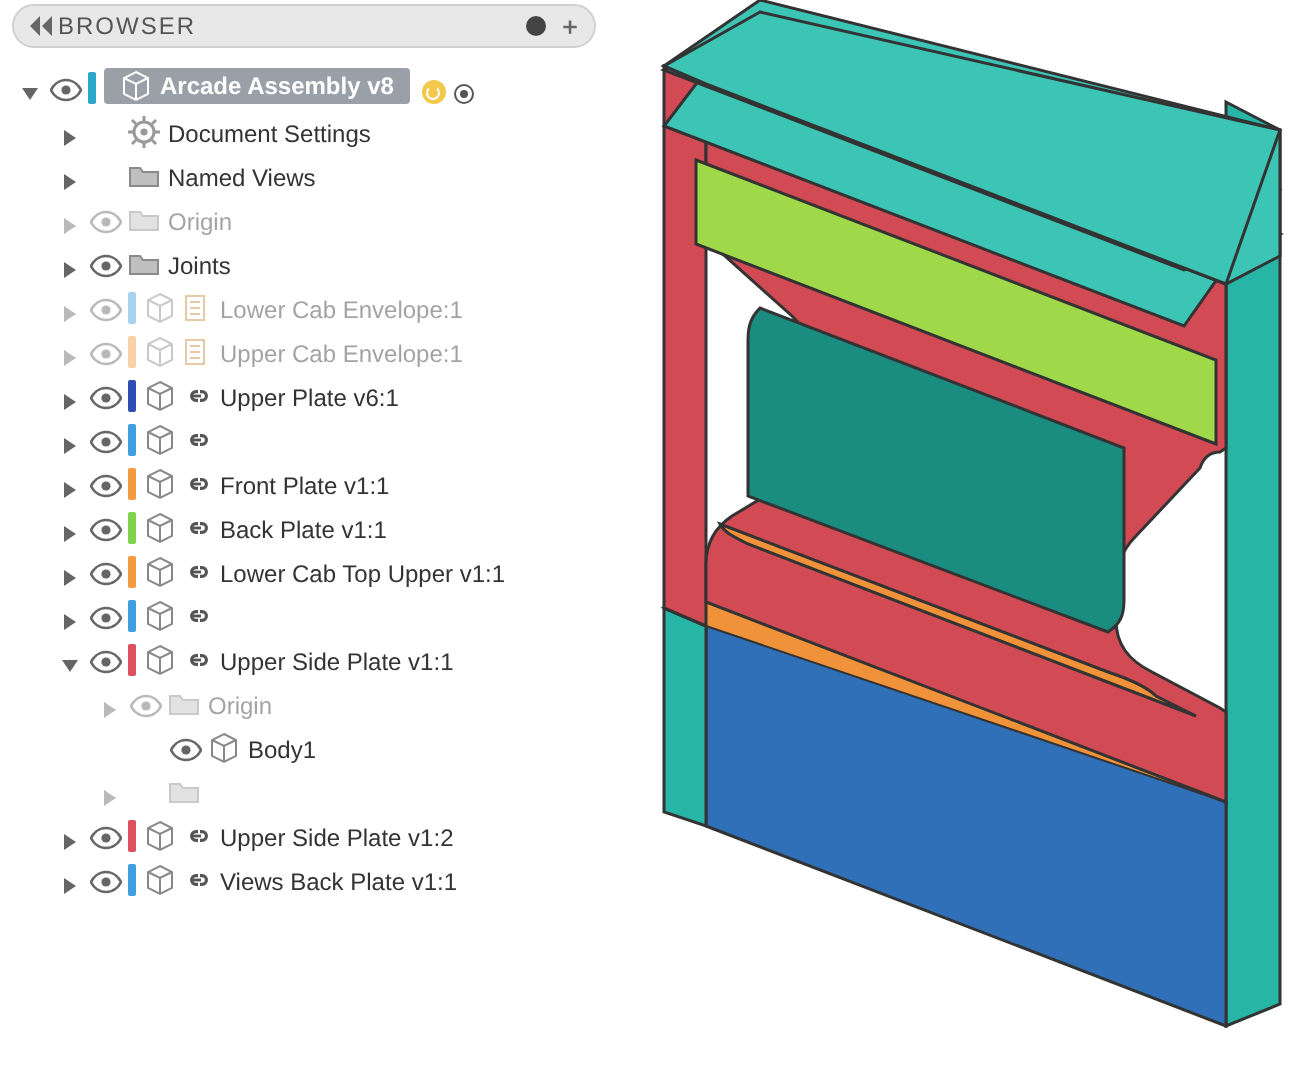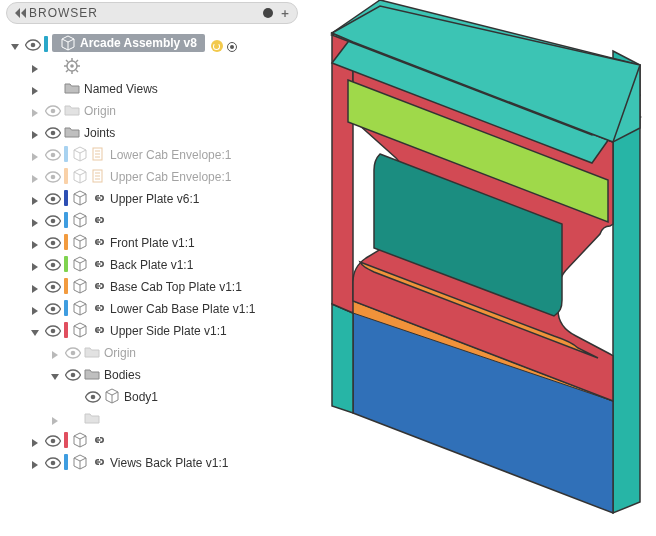--- a/index.html
+++ b/index.html
@@ -96,20 +96,21 @@
               <line x1="8" y1="13" x2="8" y2="16"></line>
               <line x1="0" y1="8" x2="3" y2="8"></line>
               <line x1="13" y1="8" x2="16" y2="8"></line>
               <line x1="2" y1="2" x2="4" y2="4"></line>
               <line x1="12" y1="12" x2="14" y2="14"></line>
               <line x1="12" y1="4" x2="14" y2="2"></line>
               <line x1="2" y1="14" x2="4" y2="12"></line>
             </g>
           </svg>
         </span>
+        <span class="lbl">Document Settings</span>
       </div>
       <div class="row">
         <span class="sp" style="width:26px"></span>
         <span class="arr">
           <svg width="10" height="10">
             <polygon points="2,1 8,5 2,9" fill="#666"></polygon>
           </svg>
         </span>
         <span class="sp" style="width:4px"></span>
         <span class="eye"></span>
@@ -383,21 +384,21 @@
             <path d="M2 4 L8 7 L14 4 M8 7 L8 15" fill="none" stroke="#888"></path>
           </svg>
         </span>
         <span class="sp" style="width:2px"></span>
         <span class="icn">
           <svg width="16" height="16" viewBox="0 0 16 16">
             <path d="M5 8a3 3 0 0 1 3-3h1v1.6H8A1.4 1.4 0 0 0 6.6 8 1.4 1.4 0 0 0 8 9.4h1V11H8a3 3 0 0 1-3-3zm6-3a3 3 0 0 1 0 6h-1V9.4h1A1.4 1.4 0 0 0 12.4 8 1.4 1.4 0 0 0 11 6.6h-1V5z" fill="#555"></path>
             <rect x="6.5" y="7.3" width="4" height="1.4" fill="#555"></rect>
           </svg>
         </span>
-        <span class="lbl">Base Cab Top Plate v1:1</span>
+        <span class="lbl">Lower Cab Top Upper v1:1</span>
       </div>
       <div class="row">
         <span class="sp" style="width:26px"></span>
         <span class="arr">
           <svg width="10" height="10">
             <polygon points="2,1 8,5 2,9" fill="#666"></polygon>
           </svg>
         </span>
         <span class="sp" style="width:4px"></span>
         <span class="eye ">
@@ -415,21 +416,20 @@
             <path d="M2 4 L8 7 L14 4 M8 7 L8 15" fill="none" stroke="#888"></path>
           </svg>
         </span>
         <span class="sp" style="width:2px"></span>
         <span class="icn">
           <svg width="16" height="16" viewBox="0 0 16 16">
             <path d="M5 8a3 3 0 0 1 3-3h1v1.6H8A1.4 1.4 0 0 0 6.6 8 1.4 1.4 0 0 0 8 9.4h1V11H8a3 3 0 0 1-3-3zm6-3a3 3 0 0 1 0 6h-1V9.4h1A1.4 1.4 0 0 0 12.4 8 1.4 1.4 0 0 0 11 6.6h-1V5z" fill="#555"></path>
             <rect x="6.5" y="7.3" width="4" height="1.4" fill="#555"></rect>
           </svg>
         </span>
-        <span class="lbl">Lower Cab Base Plate v1:1</span>
       </div>
       <div class="row">
         <span class="sp" style="width:26px"></span>
         <span class="arr">
           <svg width="10" height="10">
             <polygon points="1,2 9,2 5,8" fill="#666"></polygon>
           </svg>
         </span>
         <span class="sp" style="width:4px"></span>
         <span class="eye ">
@@ -472,42 +472,20 @@
         </span>
         <span class="sp" style="width:2px"></span>
         <span class="icn">
           <svg width="16" height="16" viewBox="0 0 16 16">
             <path d="M1 4h5l1.5 2H15v7H1z" fill="#bfbfbf" stroke="#8a8a8a"></path>
           </svg>
         </span>
         <span class="lbl">Origin</span>
       </div>
       <div class="row">
-        <span class="sp" style="width:46px"></span>
-        <span class="arr">
-          <svg width="10" height="10">
-            <polygon points="1,2 9,2 5,8" fill="#666"></polygon>
-          </svg>
-        </span>
-        <span class="sp" style="width:4px"></span>
-        <span class="eye ">
-          <svg width="16" height="12" viewBox="0 0 16 12">
-            <path d="M8 1C4 1 1.5 4 0.5 6 1.5 8 4 11 8 11s6.5-3 7.5-5C14.5 4 12 1 8 1z" fill="none" stroke="#666" stroke-width="1.3"></path>
-            <circle cx="8" cy="6" r="2.3" fill="#666"></circle>
-          </svg>
-        </span>
-        <span class="sp" style="width:2px"></span>
-        <span class="icn">
-          <svg width="16" height="16" viewBox="0 0 16 16">
-            <path d="M1 4h5l1.5 2H15v7H1z" fill="#bfbfbf" stroke="#8a8a8a"></path>
-          </svg>
-        </span>
-        <span class="lbl">Bodies</span>
-      </div>
-      <div class="row">
         <span class="sp" style="width:66px"></span>
         <span class="arr"></span>
         <span class="sp" style="width:4px"></span>
         <span class="eye ">
           <svg width="16" height="12" viewBox="0 0 16 12">
             <path d="M8 1C4 1 1.5 4 0.5 6 1.5 8 4 11 8 11s6.5-3 7.5-5C14.5 4 12 1 8 1z" fill="none" stroke="#666" stroke-width="1.3"></path>
             <circle cx="8" cy="6" r="2.3" fill="#666"></circle>
           </svg>
         </span>
         <span class="sp" style="width:2px"></span>
@@ -558,20 +536,21 @@
             <path d="M2 4 L8 7 L14 4 M8 7 L8 15" fill="none" stroke="#888"></path>
           </svg>
         </span>
         <span class="sp" style="width:2px"></span>
         <span class="icn">
           <svg width="16" height="16" viewBox="0 0 16 16">
             <path d="M5 8a3 3 0 0 1 3-3h1v1.6H8A1.4 1.4 0 0 0 6.6 8 1.4 1.4 0 0 0 8 9.4h1V11H8a3 3 0 0 1-3-3zm6-3a3 3 0 0 1 0 6h-1V9.4h1A1.4 1.4 0 0 0 12.4 8 1.4 1.4 0 0 0 11 6.6h-1V5z" fill="#555"></path>
             <rect x="6.5" y="7.3" width="4" height="1.4" fill="#555"></rect>
           </svg>
         </span>
+        <span class="lbl">Upper Side Plate v1:2</span>
       </div>
       <div class="row">
         <span class="sp" style="width:26px"></span>
         <span class="arr">
           <svg width="10" height="10">
             <polygon points="2,1 8,5 2,9" fill="#666"></polygon>
           </svg>
         </span>
         <span class="sp" style="width:4px"></span>
         <span class="eye ">

